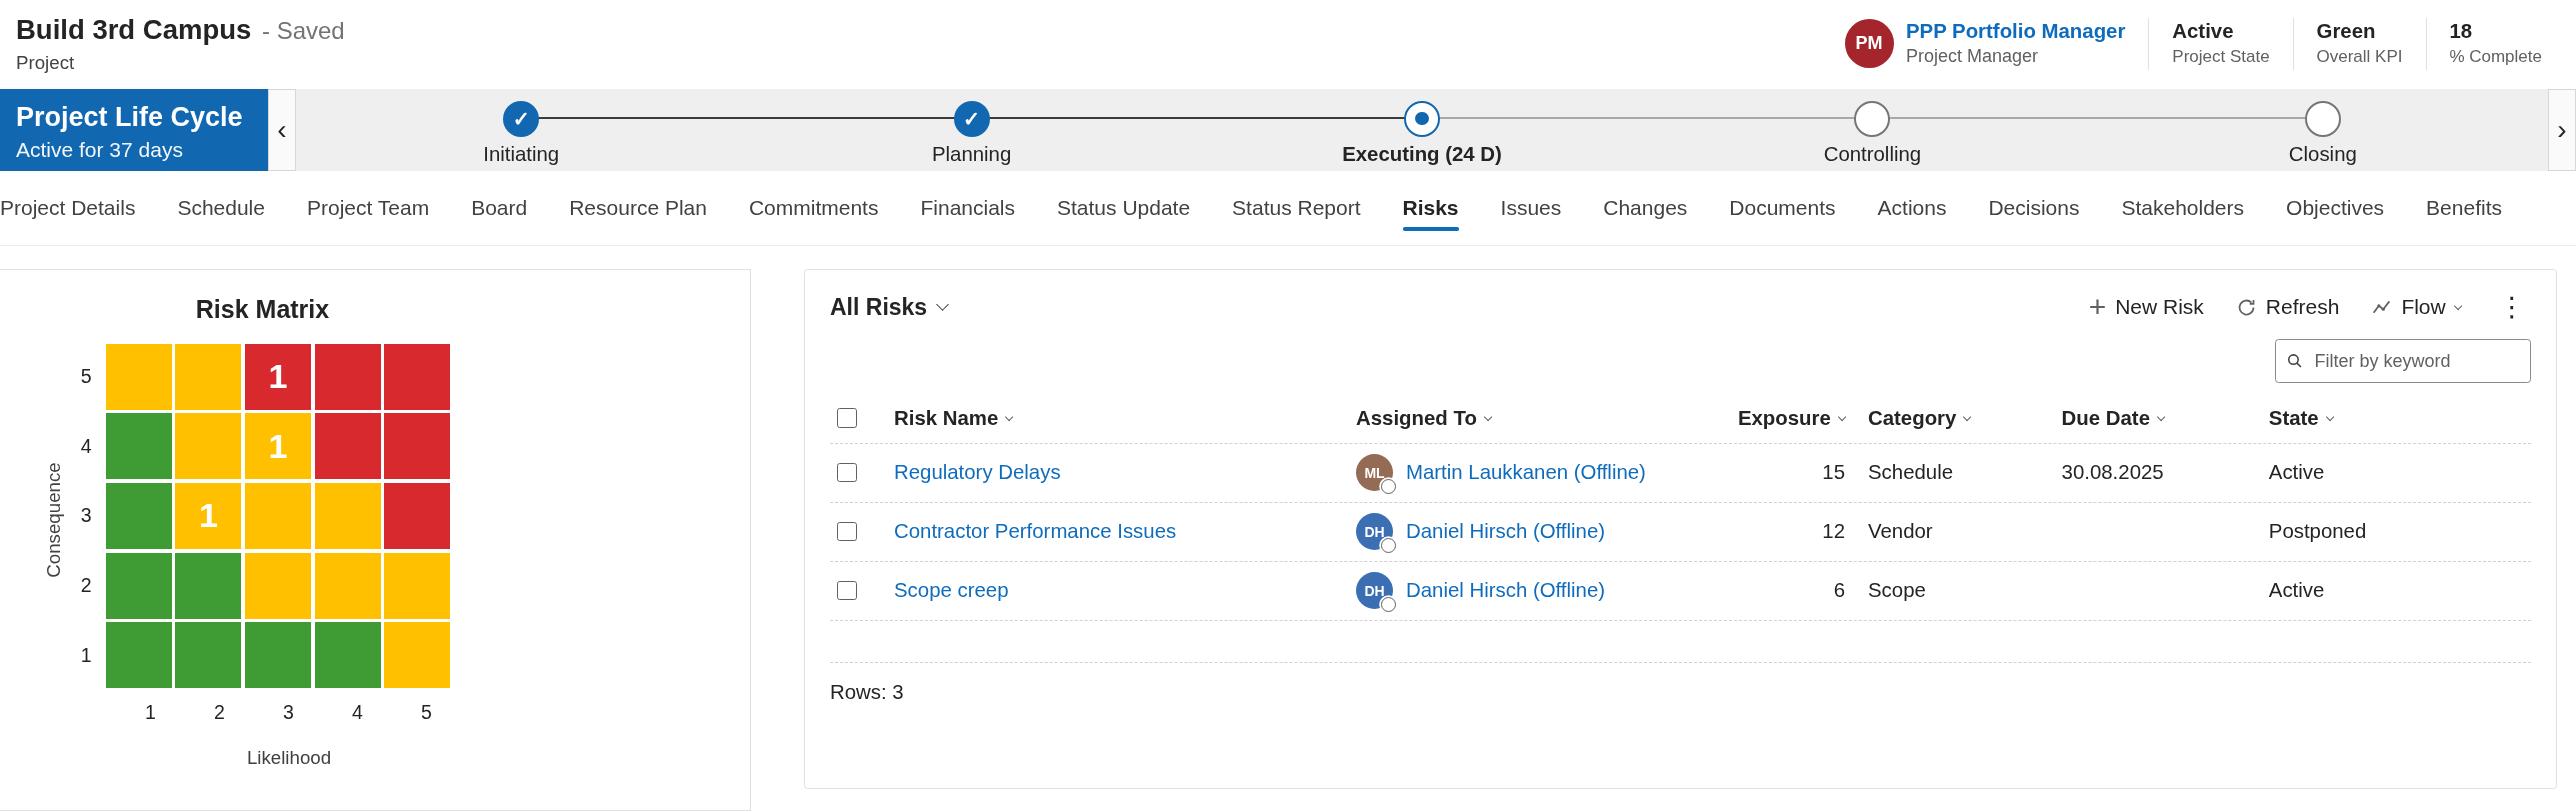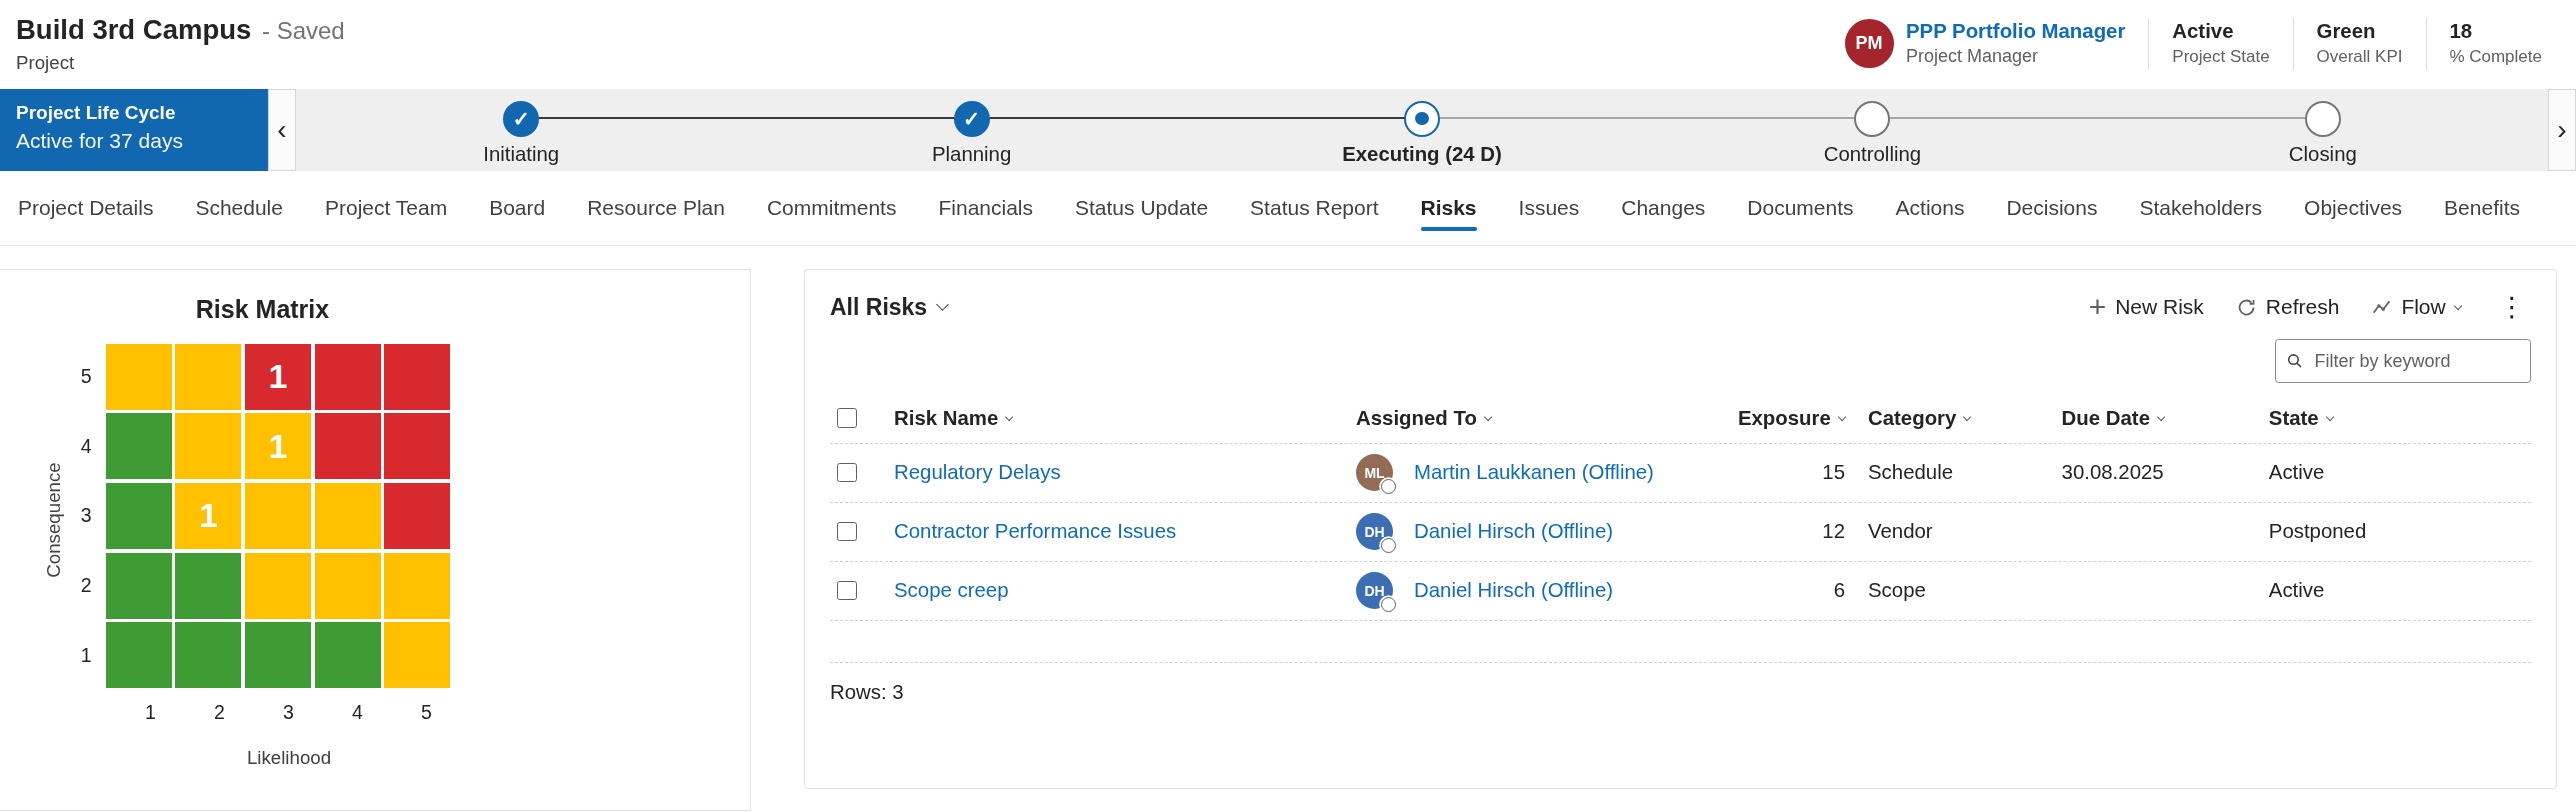--- a/index.html
+++ b/index.html
@@ -25,39 +25,39 @@
     color:#fff; font-weight:700; flex:0 0 auto; }
   .avatar.pm { width:49px; height:49px; background: var(--pmAvatar,#A4262C); font-size:18px; }
   .mgr-name { display:block; color: var(--accent,#0F6CBD); font-weight:700; font-size:20.4px; text-decoration:none; cursor:pointer; }
   .mgr-role { color:#616161; font-size:18px; margin-top:2.7px; }
   .stat .v { font-size:20.4px; font-weight:700; }
   .stat .l { font-size:17px; color:#616161; margin-top:3.6px; }
 
   
   .lifecycle { display:flex; align-items:stretch; height:82px; background:#EFEFEF; }
   .lc-box { width:268px; background: var(--lifecycleBlue,#1168B0); color:#fff; padding:13.3px 0 0 16px; cursor:pointer; }
-  .lc-title { font-size:19px; font-weight:700; }
+  .lc-title { font-size:27px; font-weight:700; }
   .lc-sub { font-size:21px; margin-top:4.4px; opacity:.95; }
   .lc-nav { width:28px; background:#FAFAFA; border:0.9px solid #D6D6D6; font-size:28px; color:#242424;
     display:flex; align-items:center; justify-content:center; cursor:pointer; padding:0; line-height:1; }
   .stages { flex:1; position:relative; display:flex; }
   .track { position:absolute; top:27.5px; left:10%; right:10%; height:2.7px; background:#A8A8A8; }
   .track-done { position:absolute; top:27.5px; left:10%; width:40%; height:2.7px; background:#3B3A39; }
   .stage { flex:1; display:flex; flex-direction:column; align-items:center; padding-top:11.5px; position:relative; }
   .dot { width:36px; height:36px; border-radius:50%; background:#fff; position:relative; z-index:1;
     display:flex; align-items:center; justify-content:center; cursor:pointer; }
   .stage.done .dot { background: var(--lifecycleBlue,#1168B0); color:#fff; font-size:20.4px; font-weight:700; }
   .stage.current .dot { border:2.7px solid var(--lifecycleBlue,#1168B0); }
   .stage.current .dot::after { content:""; width:13.3px; height:13.3px; border-radius:50%; background: var(--lifecycleBlue,#1168B0); }
   .stage.upcoming .dot { border:2.7px solid #767676; }
   .stage-label { font-size:20.4px; color:#242424; margin-top:6.2px; white-space:nowrap; }
   .stage.current .stage-label { font-weight:600; }
 
   
-  .tabs { display:flex; align-items:flex-end; gap:42px; height:75px; padding-left:18px;
+  .tabs { display:flex; align-items:flex-end; gap:42px; height:75px; 
     border-bottom:0.9px solid #EBEBEB; }
   .tab { font-size:21px; color:#424242; height:100%; display:flex; align-items:center;
     position:relative; cursor:pointer; white-space:nowrap; }
   .tab.active { color:#242424; font-weight:700; }
   .tab.active::after { content:""; position:absolute; left:0; right:0; bottom:14px; height:3.6px;
     background: var(--accent,#0F6CBD); border-radius:1.8px; }
 
   
   .content { display:flex; align-items:flex-start; padding-top:23px; }
   .card { background:#fff; border:0.9px solid #E0E0E0; }
@@ -104,21 +104,21 @@
   .col-check { width:64px; padding-left:7px; }
   .col-name { width:462px; }
   .col-assigned { width:382px; }
   .col-exposure { width:107px; display:flex; justify-content:flex-end; align-items:center; gap:7px; text-align:right; }
   .col-category { width:213px; padding-left:23px; }
   .col-due { width:209px; padding-left:3.6px; }
   .col-state { flex:1; padding-left:1.8px; }
   .hcell { display:flex; align-items:center; gap:8px; cursor:pointer; }
   .cb { width:19.5px; height:19.5px; border:1.3px solid #616161; border-radius:2.7px; background:#fff; cursor:pointer; }
   .link { color: var(--accent,#0F6CBD); text-decoration:none; cursor:pointer; }
-  .assigned { display:flex; align-items:center; gap:21px; }
+  .assigned { display:flex; align-items:center; gap:13px; }
   .avatar.sm { width:37px; height:37px; font-size:14px; position:relative; cursor:pointer; }
   .avatar.ml { background: var(--mlAvatar,#946B54); }
   .avatar.dh { background: var(--dhAvatar,#3C6EB4); }
   .presence { position:absolute; right:-2.7px; bottom:-2.7px; width:15px; height:15px; border-radius:50%;
     background:#fff; border:1.8px solid #616161; box-shadow:0 0 0 1.8px #fff; }
   .tfoot { margin-top:41px; border-top:0.9px dashed #D1D1D1; padding-top:18px; font-size:20.4px; }
 
   .icon-svg { display:block; }
 </style>
 </head>

